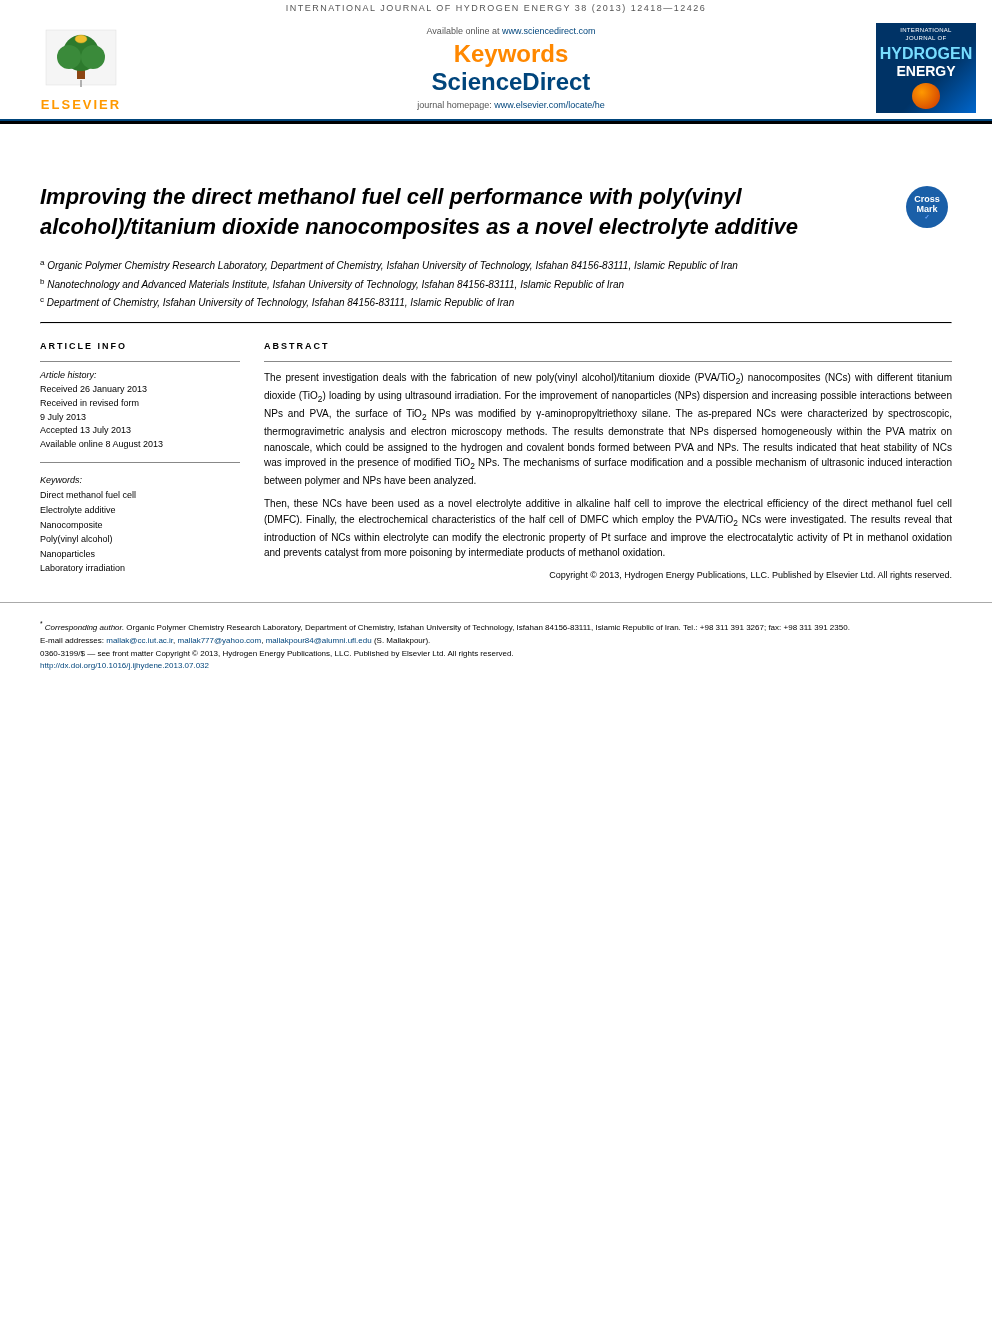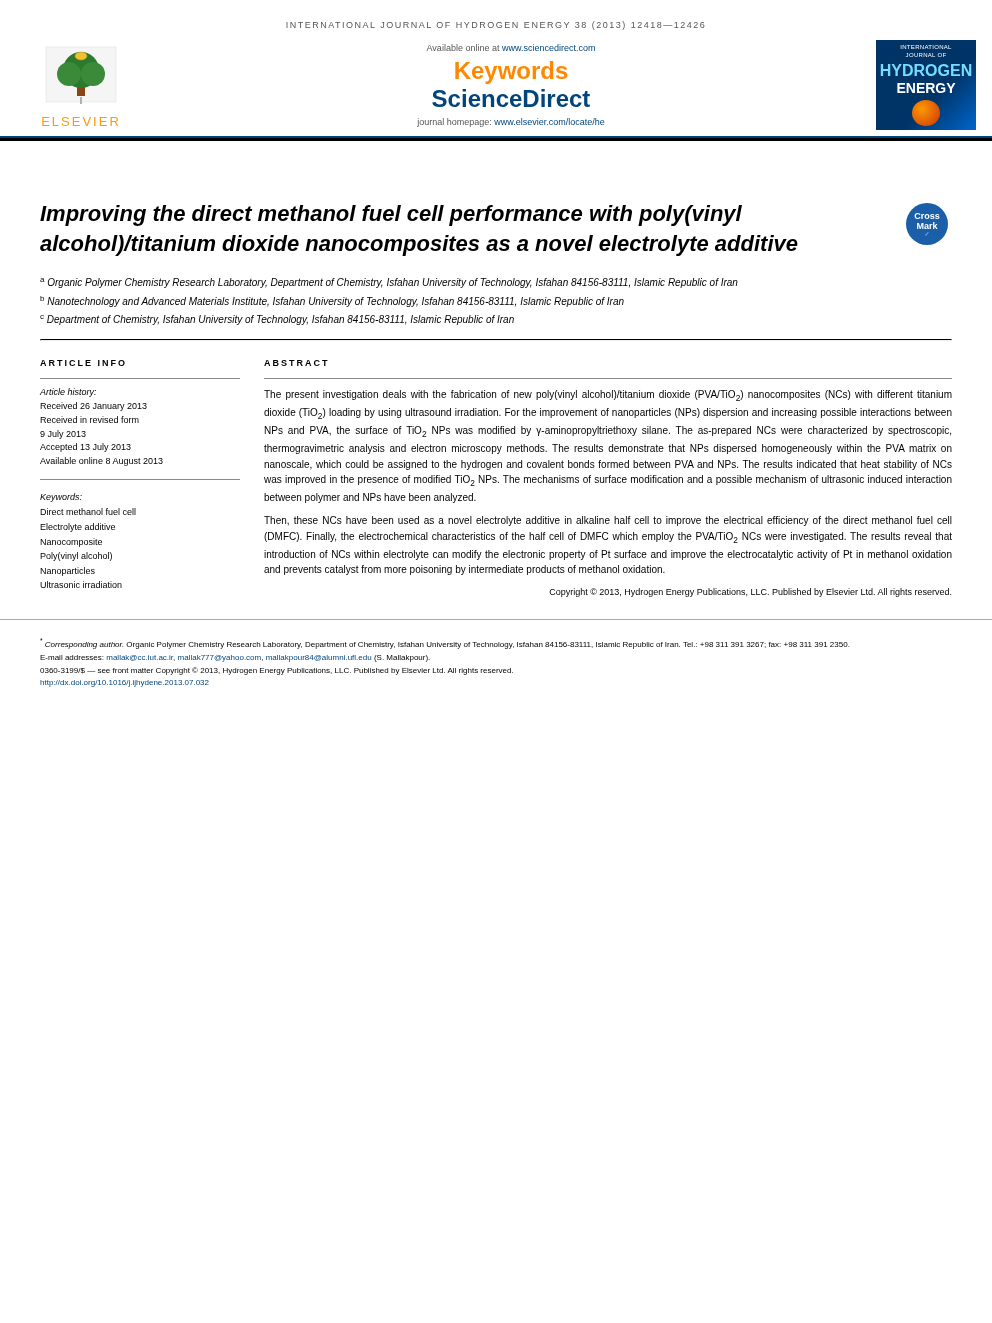--- a/index.html
+++ b/index.html
@@ -9,21 +9,21 @@
       width: 992px;
       min-height: 1323px;
       font-size: 12px;
       color: #000;
     }
 
     
     .journal-header {
       background: #fff;
       border-bottom: 2px solid #00457c;
-      padding: 20px 0 0 0;
+      padding: 3px 0 0 0;
     }
     .journal-top-bar {
       text-align: center;
       font-size: 9px;
       color: #555;
       letter-spacing: 1.5px;
       text-transform: uppercase;
       margin-bottom: 6px;
     }
     .header-content {
@@ -38,21 +38,21 @@
       align-items: center;
       width: 130px;
     }
     .elsevier-tree {
       width: 80px;
       height: 70px;
     }
     .elsevier-text {
       color: #f90;
       font-size: 13px;
-      font-weight: normal;
+      font-weight: bold;
       letter-spacing: 2px;
       margin-top: 2px;
     }
 
     .header-center {
       flex: 1;
       text-align: center;
     }
     .available-online {
       font-size: 9px;
@@ -369,21 +369,21 @@
 
     <hr style="border:none; border-top:1px solid #888; margin: 10px 0;">
 
     <div class="keywords-section">
       <div class="keywords-label"><em>Keywords:</em></div>
       <div class="keyword-item">Direct methanol fuel cell</div>
       <div class="keyword-item">Electrolyte additive</div>
       <div class="keyword-item">Nanocomposite</div>
       <div class="keyword-item">Poly(vinyl alcohol)</div>
       <div class="keyword-item">Nanoparticles</div>
-      <div class="keyword-item">Ultrasonic irradiation</div>
+      <div class="keyword-item">Laboratory irradiation</div>
     </div>
   </div>
 
   <div class="right-col">
     <div class="col-header">Abstract</div>
     <hr style="border:none; border-top:1px solid #888; margin-bottom:8px;">
 
     <p class="abstract-text">
       The present investigation deals with the fabrication of new poly(vinyl alcohol)/titanium dioxide (PVA/TiO<sub>2</sub>) nanocomposites (NCs) with different titanium dioxide (TiO<sub>2</sub>) loading by using ultrasound irradiation. For the improvement of nanoparticles (NPs) dispersion and increasing possible interactions between NPs and PVA, the surface of TiO<sub>2</sub> NPs was modified by γ-aminopropyltriethoxy silane. The as-prepared NCs were characterized by spectroscopic, thermogravimetric analysis and electron microscopy methods. The results demonstrate that NPs dispersed homogeneously within the PVA matrix on nanoscale, which could be assigned to the hydrogen and covalent bonds formed between PVA and NPs. The results indicated that heat stability of NCs was improved in the presence of modified TiO<sub>2</sub> NPs. The mechanisms of surface modification and a possible mechanism of ultrasonic induced interaction between polymer and NPs have been analyzed.
     </p>

